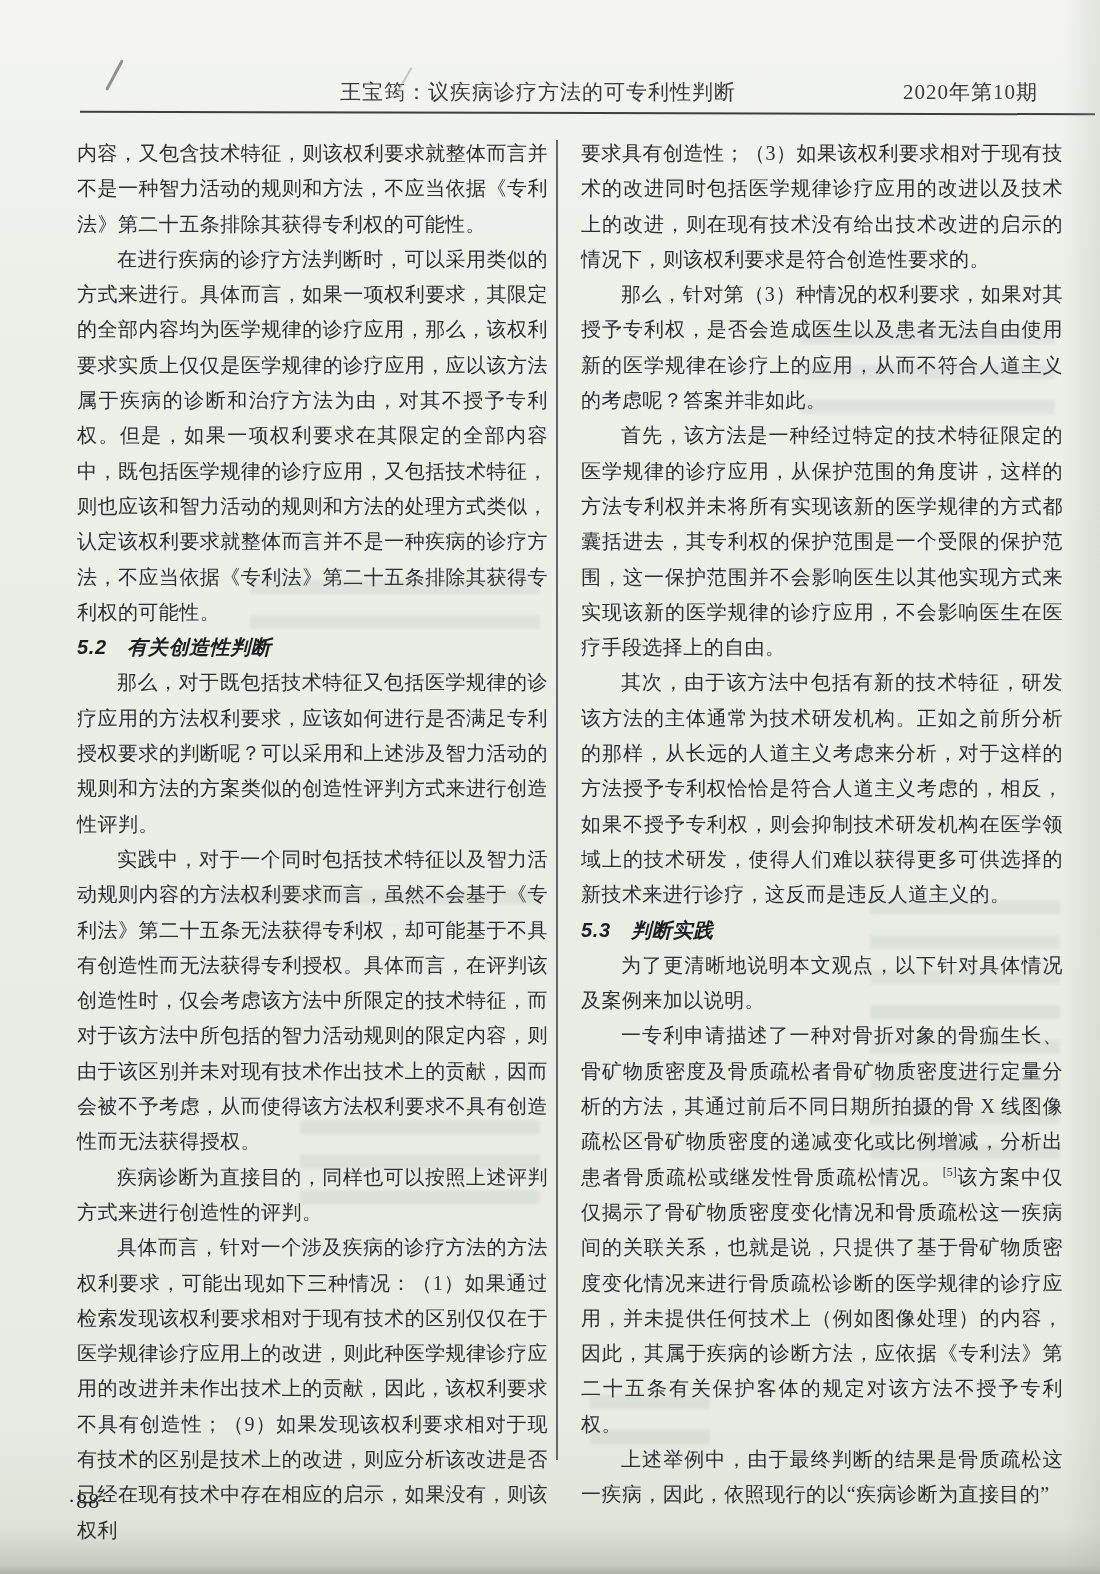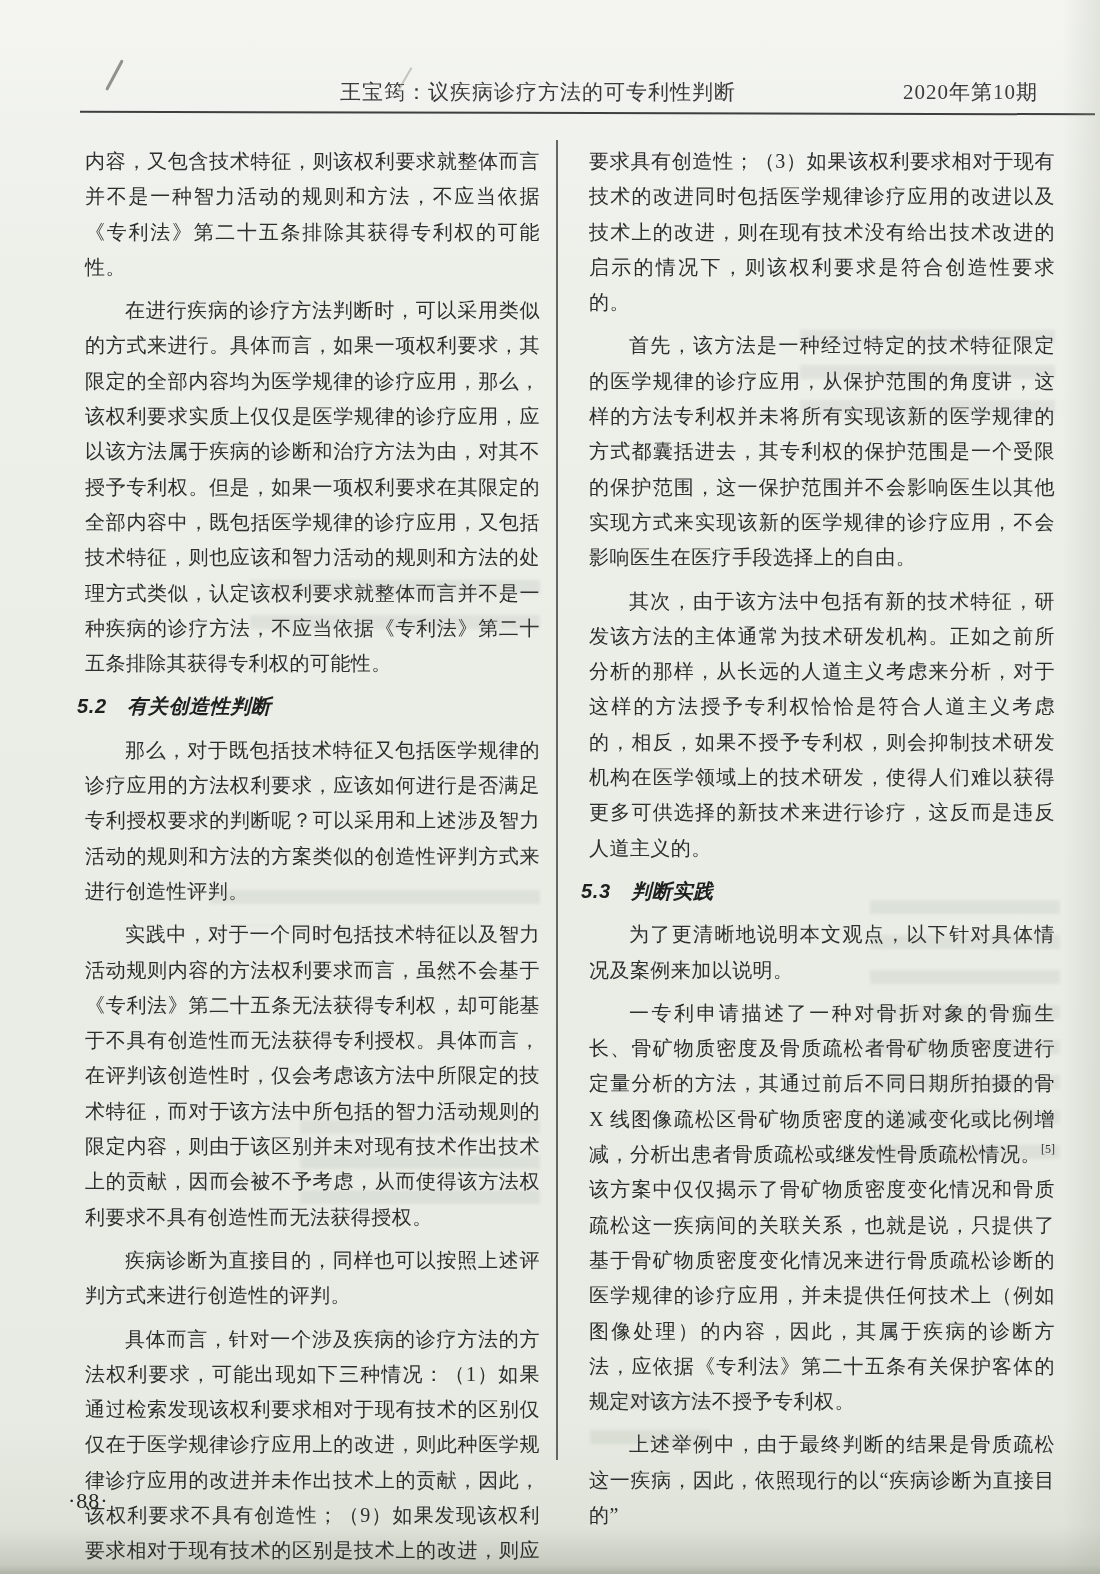--- a/index.html
+++ b/index.html
@@ -28,21 +28,21 @@
     position:absolute;left:80px;top:112px;width:1015px;height:2.4px;
     background:#3f3f3f;transform:rotate(.15deg);
   }
   .col{
     position:absolute;top:136px;
     text-align:justify;
     font-size:20px;line-height:35.3px;letter-spacing:.45px;
   }
   #col-left{left:77px;width:471px;}
   #col-right{left:581px;width:482px;}
-  .col p{margin:8px;}
+  .col p{margin:0;}
   .col p.indent{text-indent:2em;}
   .col h3.heading{
     margin:0;font-size:20px;line-height:35.3px;font-weight:700;color:#1f1f1f;
     font-family:"Liberation Sans","DejaVu Sans",sans-serif;
     letter-spacing:.6px;text-indent:0;font-style:italic;
   }
   .col sup{font-size:12px;line-height:0;vertical-align:super;letter-spacing:0;}
   .col-divider{
     position:absolute;left:556px;top:140px;width:1.6px;height:1320px;
     background:#4d4d4d;opacity:.85;
@@ -96,20 +96,21 @@
       <p class="indent">在进行疾病的诊疗方法判断时，可以采用类似的方式来进行。具体而言，如果一项权利要求，其限定的全部内容均为医学规律的诊疗应用，那么，该权利要求实质上仅仅是医学规律的诊疗应用，应以该方法属于疾病的诊断和治疗方法为由，对其不授予专利权。但是，如果一项权利要求在其限定的全部内容中，既包括医学规律的诊疗应用，又包括技术特征，则也应该和智力活动的规则和方法的处理方式类似，认定该权利要求就整体而言并不是一种疾病的诊疗方法，不应当依据《专利法》第二十五条排除其获得专利权的可能性。</p>
       <h3 class="heading">5.2　有关创造性判断</h3>
       <p class="indent">那么，对于既包括技术特征又包括医学规律的诊疗应用的方法权利要求，应该如何进行是否满足专利授权要求的判断呢？可以采用和上述涉及智力活动的规则和方法的方案类似的创造性评判方式来进行创造性评判。</p>
       <p class="indent">实践中，对于一个同时包括技术特征以及智力活动规则内容的方法权利要求而言，虽然不会基于《专利法》第二十五条无法获得专利权，却可能基于不具有创造性而无法获得专利授权。具体而言，在评判该创造性时，仅会考虑该方法中所限定的技术特征，而对于该方法中所包括的智力活动规则的限定内容，则由于该区别并未对现有技术作出技术上的贡献，因而会被不予考虑，从而使得该方法权利要求不具有创造性而无法获得授权。</p>
       <p class="indent">疾病诊断为直接目的，同样也可以按照上述评判方式来进行创造性的评判。</p>
       <p class="indent">具体而言，针对一个涉及疾病的诊疗方法的方法权利要求，可能出现如下三种情况：（1）如果通过检索发现该权利要求相对于现有技术的区别仅仅在于医学规律诊疗应用上的改进，则此种医学规律诊疗应用的改进并未作出技术上的贡献，因此，该权利要求不具有创造性；（9）如果发现该权利要求相对于现有技术的区别是技术上的改进，则应分析该改进是否已经在现有技术中存在相应的启示，如果没有，则该权利</p>
     </div>
   <div class="col-divider"></div>
   <div class="col" id="col-right">
       <p class="">要求具有创造性；（3）如果该权利要求相对于现有技术的改进同时包括医学规律诊疗应用的改进以及技术上的改进，则在现有技术没有给出技术改进的启示的情况下，则该权利要求是符合创造性要求的。</p>
+      <p class="indent">那么，针对第（3）种情况的权利要求，如果对其授予专利权，是否会造成医生以及患者无法自由使用新的医学规律在诊疗上的应用，从而不符合人道主义的考虑呢？答案并非如此。</p>
       <p class="indent">首先，该方法是一种经过特定的技术特征限定的医学规律的诊疗应用，从保护范围的角度讲，这样的方法专利权并未将所有实现该新的医学规律的方式都囊括进去，其专利权的保护范围是一个受限的保护范围，这一保护范围并不会影响医生以其他实现方式来实现该新的医学规律的诊疗应用，不会影响医生在医疗手段选择上的自由。</p>
       <p class="indent">其次，由于该方法中包括有新的技术特征，研发该方法的主体通常为技术研发机构。正如之前所分析的那样，从长远的人道主义考虑来分析，对于这样的方法授予专利权恰恰是符合人道主义考虑的，相反，如果不授予专利权，则会抑制技术研发机构在医学领域上的技术研发，使得人们难以获得更多可供选择的新技术来进行诊疗，这反而是违反人道主义的。</p>
       <h3 class="heading">5.3　判断实践</h3>
       <p class="indent">为了更清晰地说明本文观点，以下针对具体情况及案例来加以说明。</p>
       <p class="indent">一专利申请描述了一种对骨折对象的骨痂生长、骨矿物质密度及骨质疏松者骨矿物质密度进行定量分析的方法，其通过前后不同日期所拍摄的骨 X 线图像疏松区骨矿物质密度的递减变化或比例增减，分析出患者骨质疏松或继发性骨质疏松情况。<sup>[5]</sup>该方案中仅仅揭示了骨矿物质密度变化情况和骨质疏松这一疾病间的关联关系，也就是说，只提供了基于骨矿物质密度变化情况来进行骨质疏松诊断的医学规律的诊疗应用，并未提供任何技术上（例如图像处理）的内容，因此，其属于疾病的诊断方法，应依据《专利法》第二十五条有关保护客体的规定对该方法不授予专利权。</p>
       <p class="indent">上述举例中，由于最终判断的结果是骨质疏松这一疾病，因此，依照现行的以“疾病诊断为直接目的”</p>
     </div>
 
   <div class="bleed b1"></div>
   <div class="bleed b2"></div>

